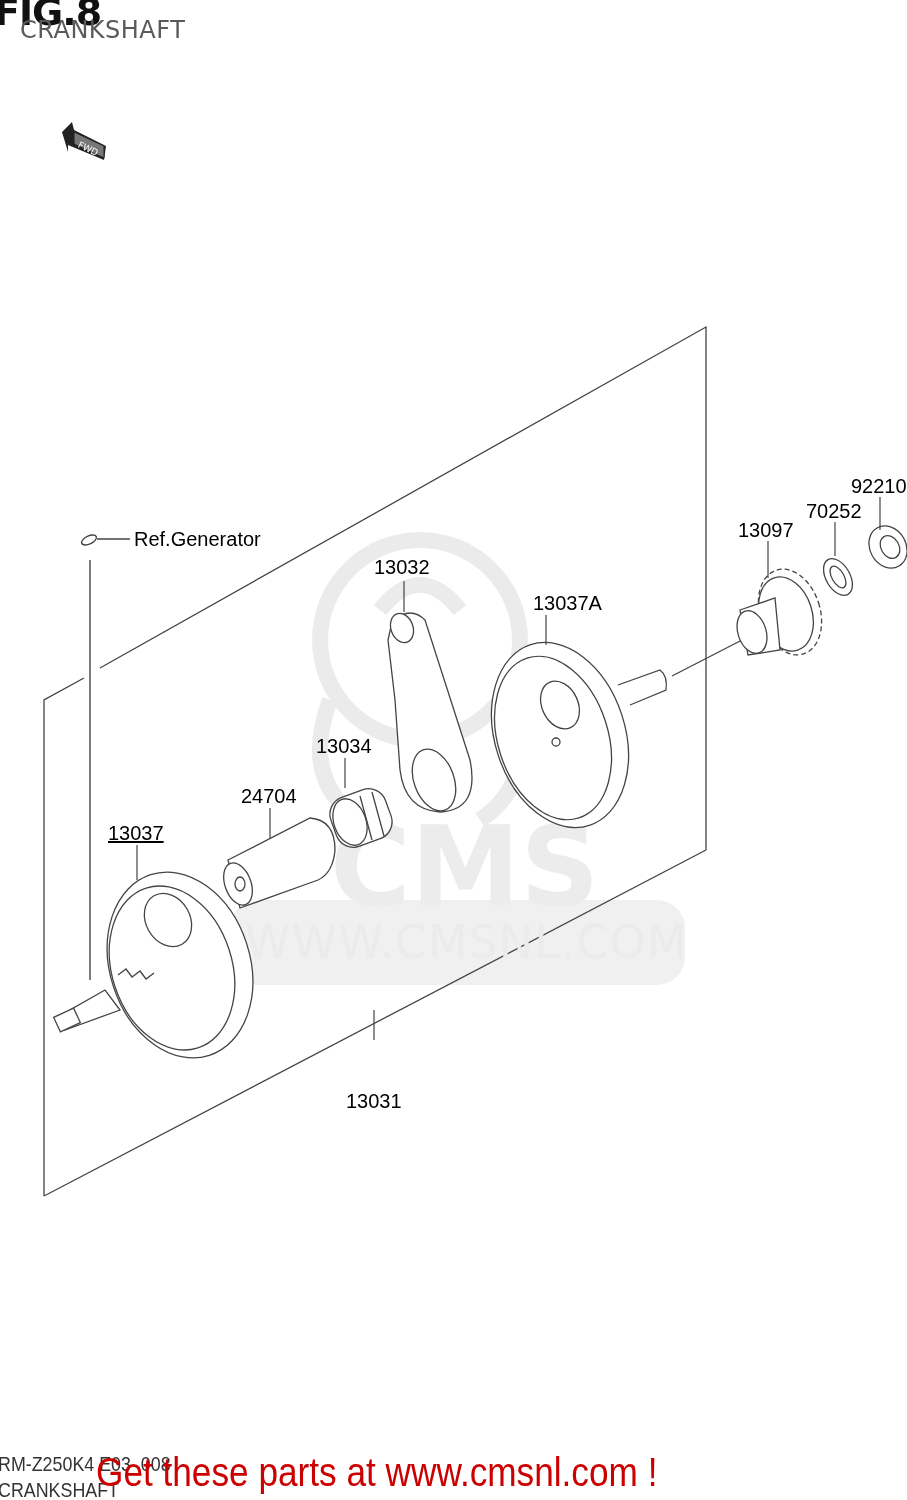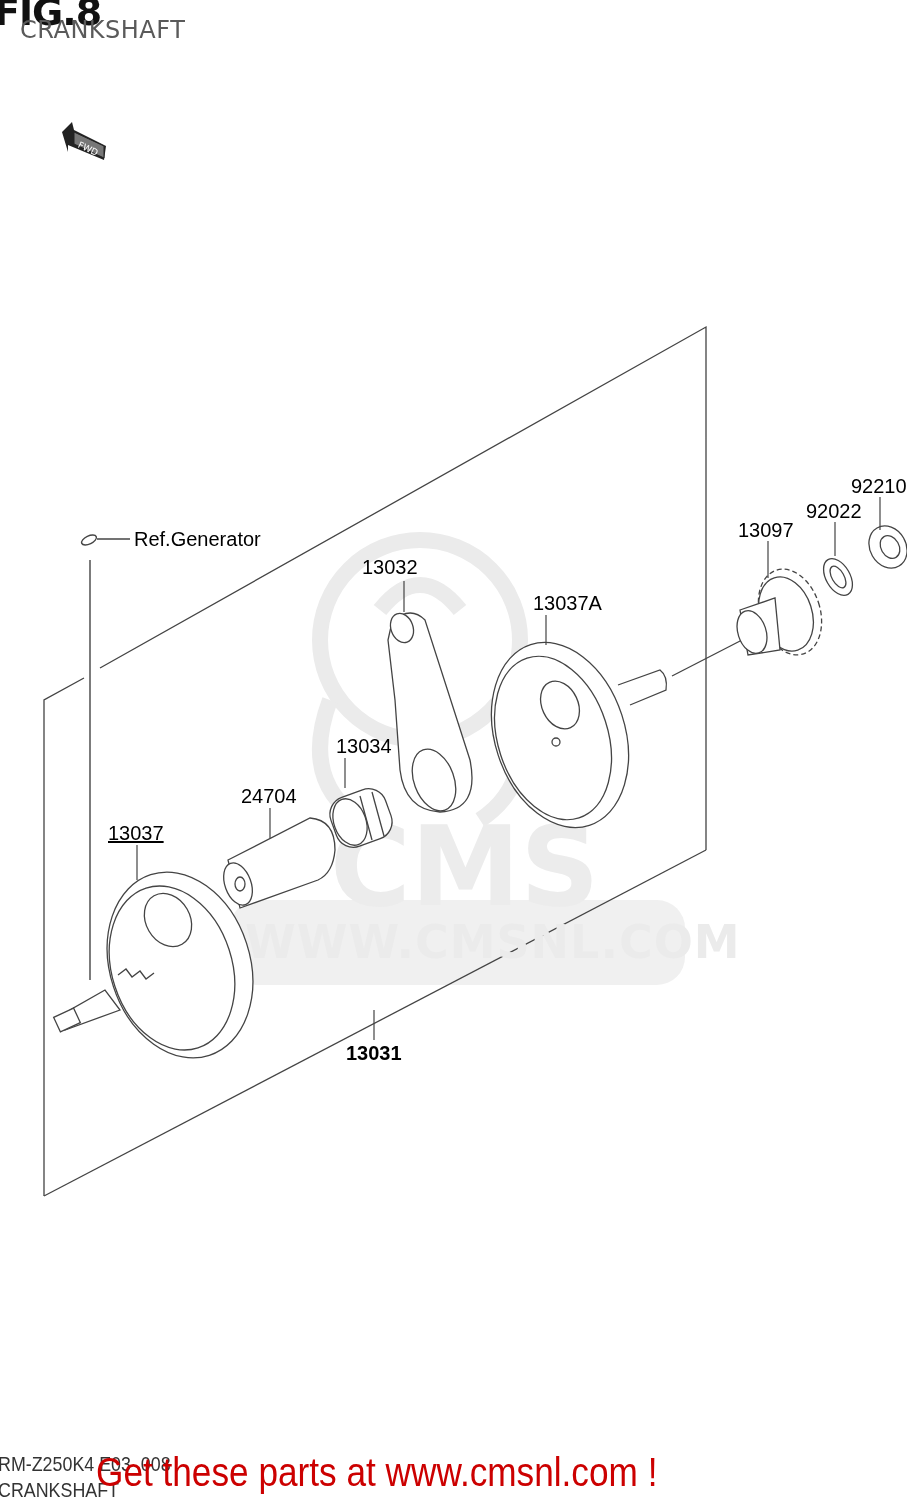--- a/index.html
+++ b/index.html
@@ -5,21 +5,21 @@
     html, body { margin: 0; padding: 0; background: #ffffff; }
     body { width: 907px; height: 1500px; position: relative; overflow: hidden; font-family: "Liberation Sans", sans-serif; }
     .abs { position: absolute; }
     #fig-title { left: -6px; top: -10px; font-size: 38px; font-weight: bold; color: #111; letter-spacing: -1px; font-family: "DejaVu Sans", sans-serif; }
     #fig-subtitle { left: 20px; top: 16px; font-size: 24px; color: #5a5a5a; font-family: "DejaVu Sans", sans-serif; letter-spacing: 0.5px; }
     .part-label { position: absolute; font-size: 20px; color: #000000; font-family: "Liberation Sans", sans-serif; white-space: nowrap; }
     #diagram-svg { position: absolute; left: 0; top: 0; }
     #footer-code { left: -2px; top: 1452px; font-size: 21px; color: #333; font-family: "Liberation Sans", sans-serif; transform: scaleX(0.85); transform-origin: left; }
     #footer-name { left: -2px; top: 1478px; font-size: 21px; color: #333; font-family: "Liberation Sans", sans-serif; transform: scaleX(0.85); transform-origin: left; }
     #promo-banner { left: 96px; top: 1450px; font-size: 40px; color: #cc0000; font-family: "Liberation Sans", sans-serif; transform: scaleX(0.88); transform-origin: left; white-space: nowrap; }
-    #watermark-text { left: 245px; top: 915px; font-size: 46px; font-weight: bold; color: #ebebeb; font-family: "DejaVu Sans", sans-serif; letter-spacing: 1px; }
+    #watermark-text { left: 245px; top: 915px; font-size: 46px; font-weight: normal; color: #ebebeb; font-family: "DejaVu Sans", sans-serif; letter-spacing: 1px; }
   </style>
 </head>
 <body>
 
 <svg id="diagram-svg" width="907" height="1500" viewBox="0 0 907 1500" xmlns="http://www.w3.org/2000/svg">
 
   <g fill="none" stroke="#ebebeb" stroke-width="16">
     <circle cx="420" cy="640" r="100"></circle>
     <path d="M330 700 Q300 780 360 820"></path>
     <path d="M510 700 Q540 780 480 820"></path>
@@ -114,25 +114,25 @@
   <line x1="374" y1="1010" x2="374" y2="1040" stroke="#444" stroke-width="1.2"></line>
 </svg>
 
 <div id="watermark-text" class="abs">WWW.CMSNL.COM</div>
 
 <div id="fig-title" class="abs">FIG.8</div>
 <div id="fig-subtitle" class="abs">CRANKSHAFT</div>
 
 <div class="part-label" style="left:134px; top:528px;">Ref.Generator</div>
 
-<div class="part-label" style="left:346px; top:1042px;font-weight:bold;">13031</div>
-<div class="part-label" style="left:362px; top:556px;">13032</div>
-<div class="part-label" style="left:336px; top:735px;">13034</div>
+<div class="part-label" style="left:346px; top:1090px;">13031</div>
+<div class="part-label" style="left:374px; top:556px;">13032</div>
+<div class="part-label" style="left:316px; top:735px;">13034</div>
 <div class="part-label" style="left:241px; top:785px;">24704</div>
 <div class="part-label" style="left:108px; top:822px;text-decoration:underline;">13037</div>
 <div class="part-label" style="left:509px; top:592px;margin-left:24px;">13037A</div>
 <div class="part-label" style="left:738px; top:519px;text-align:center;">13097</div>
-<div class="part-label" style="left:806px; top:500px;">92022</div>
+<div class="part-label" style="left:806px; top:500px;">70252</div>
 <div class="part-label" style="left:851px; top:475px;">92210</div>
 
 <div id="footer-code" class="abs">RM-Z250K4 E03_008</div>
 <div id="footer-name" class="abs">CRANKSHAFT</div>
 <div id="promo-banner" class="abs">Get these parts at www.cmsnl.com !</div>
 
 </body></html>

